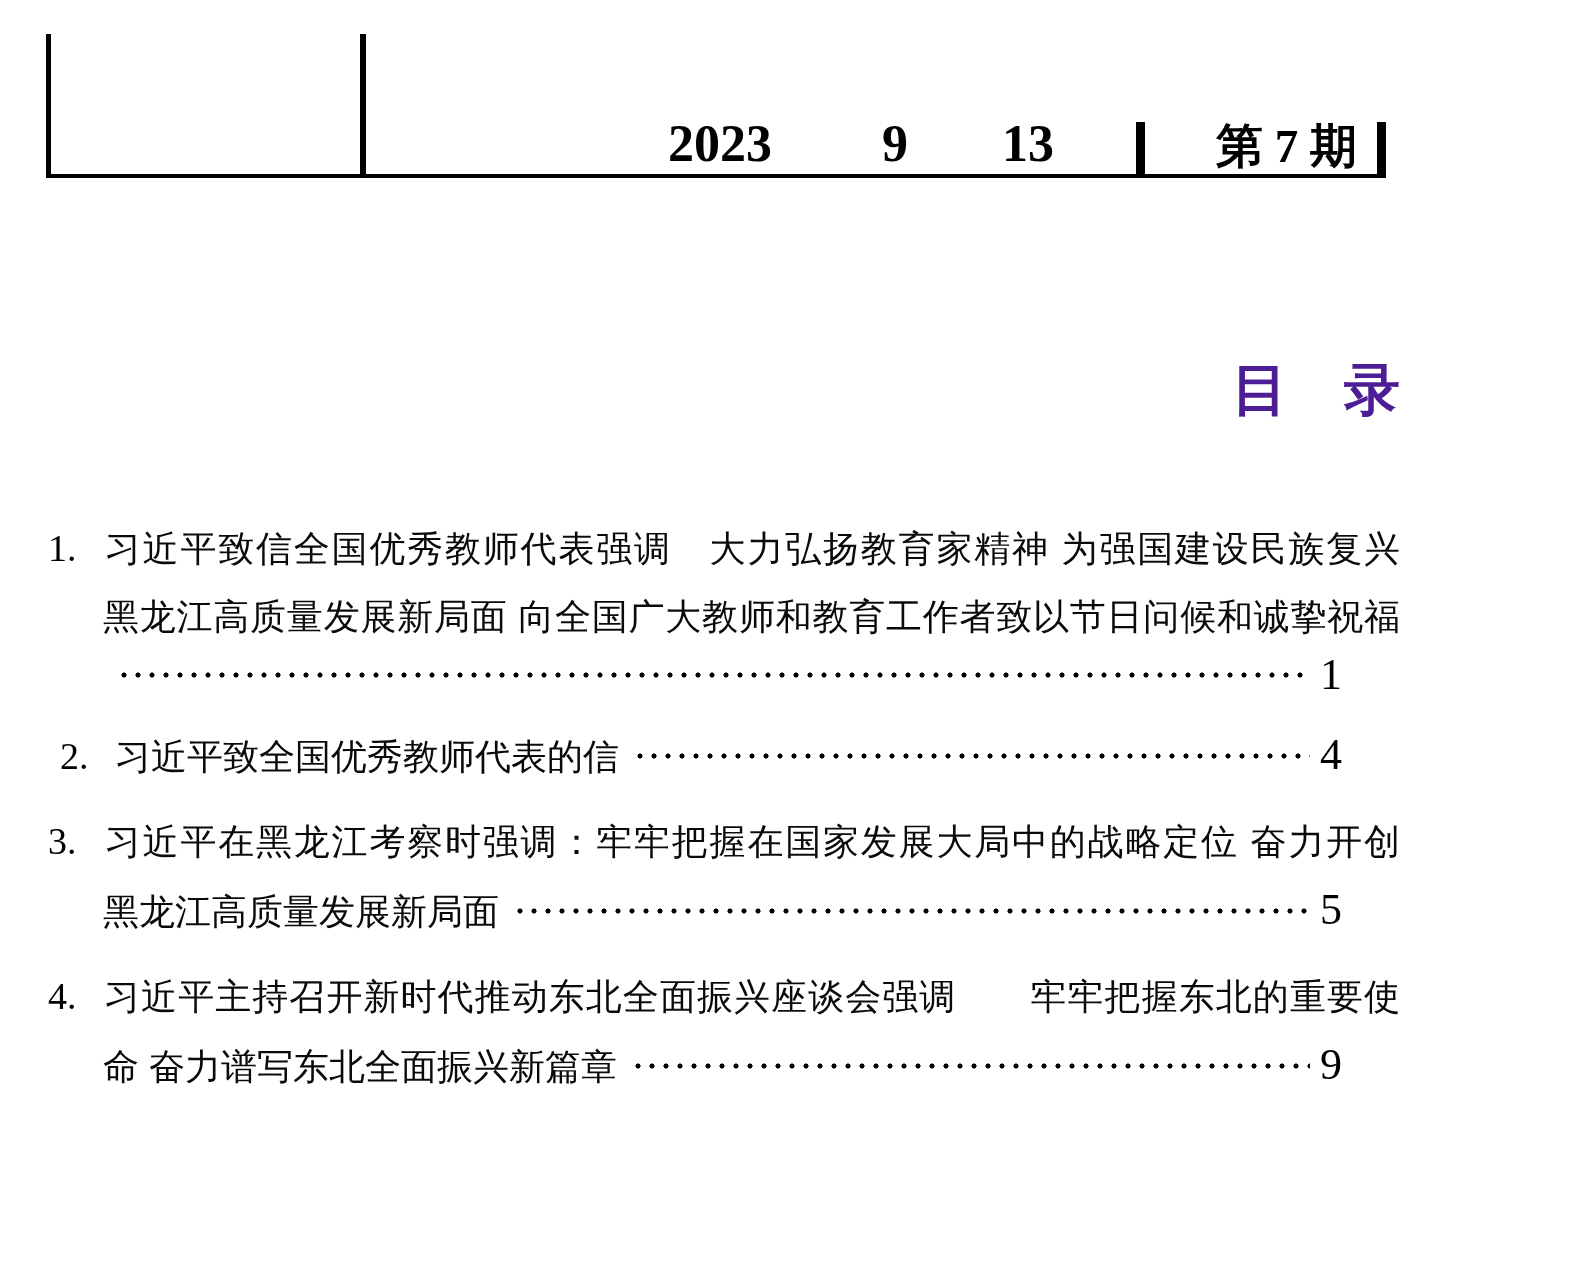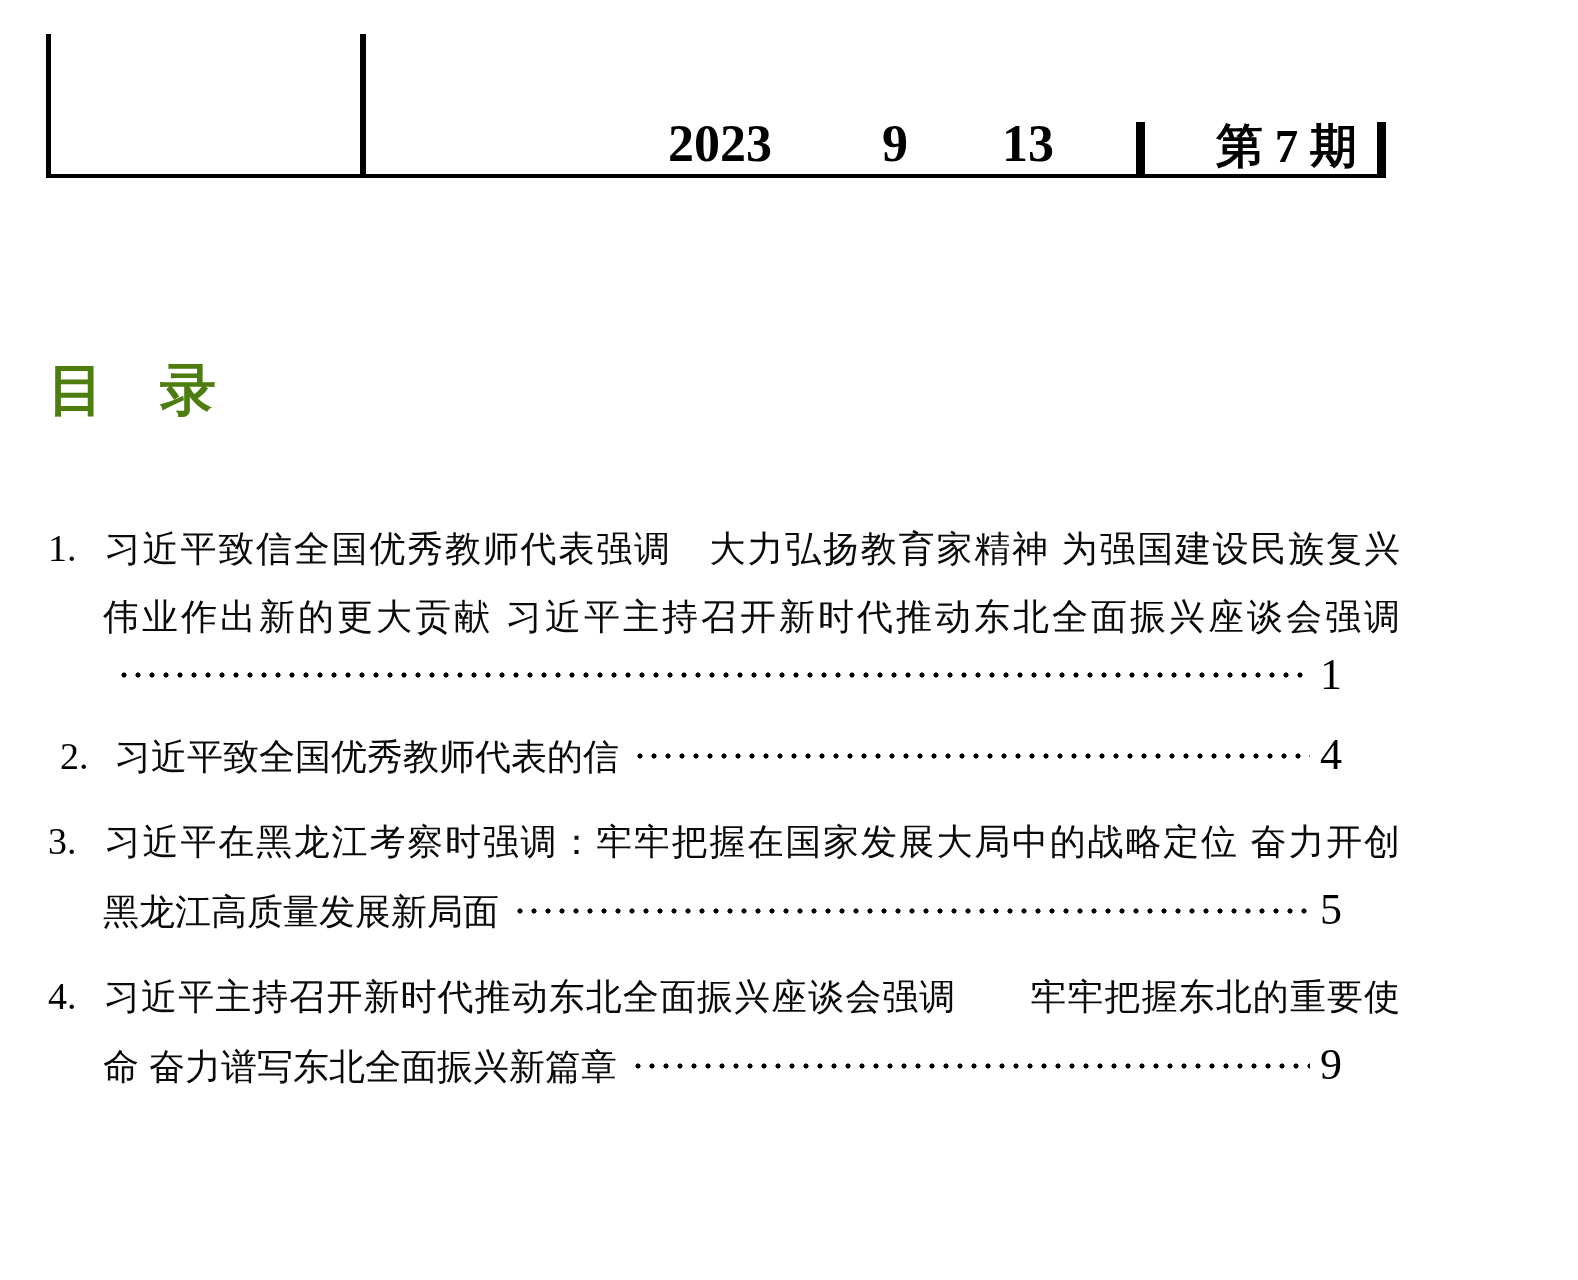--- a/index.html
+++ b/index.html
@@ -31,23 +31,23 @@
   .issue{
     position:absolute;left:1172px;bottom:8px;
     font-family:"Liberation Serif", serif;
     font-weight:700;font-size:47px;line-height:1;color:#000;
     white-space:pre;
     margin-left:44px;
   }
   
   .toc-title{
     position:absolute;left:48px;top:352px;width:1352px;
-    margin:0;text-align:left;
+    margin:0;text-align:right;
     font-family:"Liberation Sans", sans-serif;
-    font-weight:700;font-size:56px;line-height:76px;color:#4d7c0f;
+    font-weight:700;font-size:56px;line-height:76px;color:#4c1d95;
     white-space:pre;
   }
   
   .toc{position:absolute;left:48px;top:514px;width:1352px;}
   .line{font-size:36px;font-weight:500;line-height:68px;color:#0a0a0a;}
   .fill{display:block;text-align:justify;text-align-last:justify;-moz-text-align-last:justify;}
   .cont{padding-left:55px;}
   .num{
     display:inline-block;width:55px;
     font-family:"Liberation Serif", serif;
@@ -89,21 +89,21 @@
     <div class="mastbar bar2"></div>
     <div class="hline"></div>
   </header>
 
   <h1 class="toc-title">目　录</h1>
 
   <main class="toc">
 
     <section class="entry entry1">
       <div class="line fill"><span class="num">1.</span><span class="txt">习近平致信全国优秀教师代表强调　大力弘扬教育家精神 为强国建设民族复兴</span></div>
-      <div class="line fill cont"><span class="txt">伟业作出新的更大贡献 习近平主持召开新时代推动东北全面振兴座谈会强调</span></div>
+      <div class="line fill cont"><span class="txt">黑龙江高质量发展新局面 向全国广大教师和教育工作者致以节日问候和诚挚祝福</span></div>
       <div class="line leader-row cont dots-row">
         <span class="leader"></span>
         <span class="pagenum">1</span>
       </div>
     </section>
 
     <section class="entry entry2">
       <div class="line leader-row">
         <span class="num">2.</span>
         <span class="txt">习近平致全国优秀教师代表的信</span>

